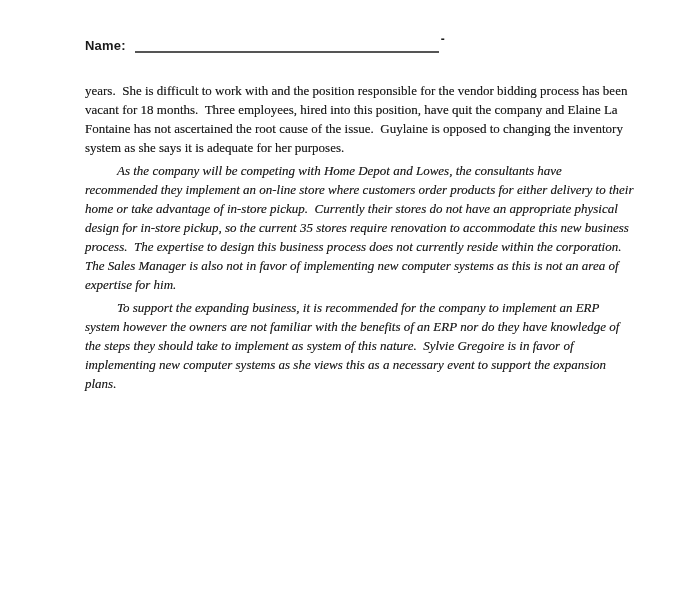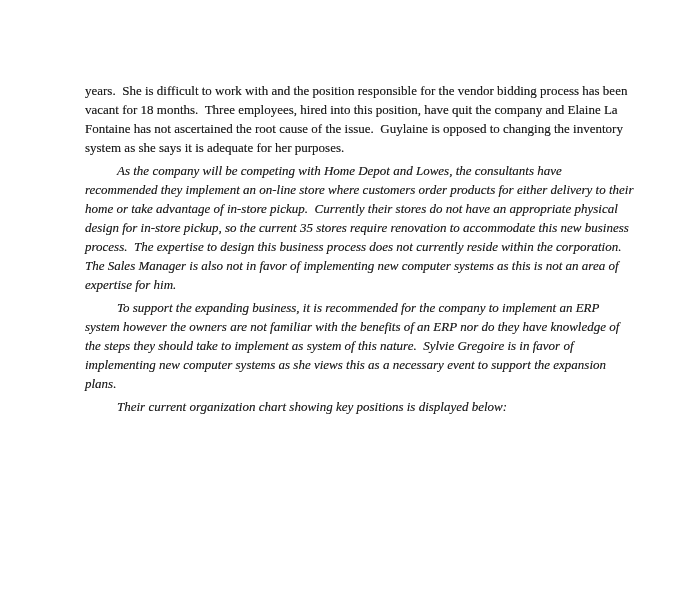--- a/index.html
+++ b/index.html
@@ -61,35 +61,39 @@
   p.para.indent {
     text-indent: 32px;
     font-style: italic;
   }
 </style>
 </head>
 <body>
 
 <div class="page">
 
+  <div class="name-row">
+    <span class="name-label">Name:</span>
+    <span class="name-underline"></span>
+    <span class="name-dash">-</span>
+  </div>
 
   <div class="doc-body">
 
   <p class="para">years.  She is difficult to work with and the position responsible for the vendor bidding process has been
 vacant for 18 months.  Three employees, hired into this position, have quit the company and Elaine La
 Fontaine has not ascertained the root cause of the issue.  Guylaine is opposed to changing the inventory
 system as she says it is adequate for her purposes.</p>
       <p class="para indent">As the company will be competing with Home Depot and Lowes, the consultants have
 recommended they implement an on-line store where customers order products for either delivery to their
 home or take advantage of in-store pickup.  Currently their stores do not have an appropriate physical
 design for in-store pickup, so the current 35 stores require renovation to accommodate this new business
 process.  The expertise to design this business process does not currently reside within the corporation.
 The Sales Manager is also not in favor of implementing new computer systems as this is not an area of
 expertise for him.</p>
       <p class="para indent">To support the expanding business, it is recommended for the company to implement an ERP
 system however the owners are not familiar with the benefits of an ERP nor do they have knowledge of
 the steps they should take to implement as system of this nature.  Sylvie Gregoire is in favor of
 implementing new computer systems as she views this as a necessary event to support the expansion
 plans.</p>
-      <p class="para indent">Their current organization chart showing key positions is displayed below:</p>
     </div>
 
 </div>
 
 </body></html>

